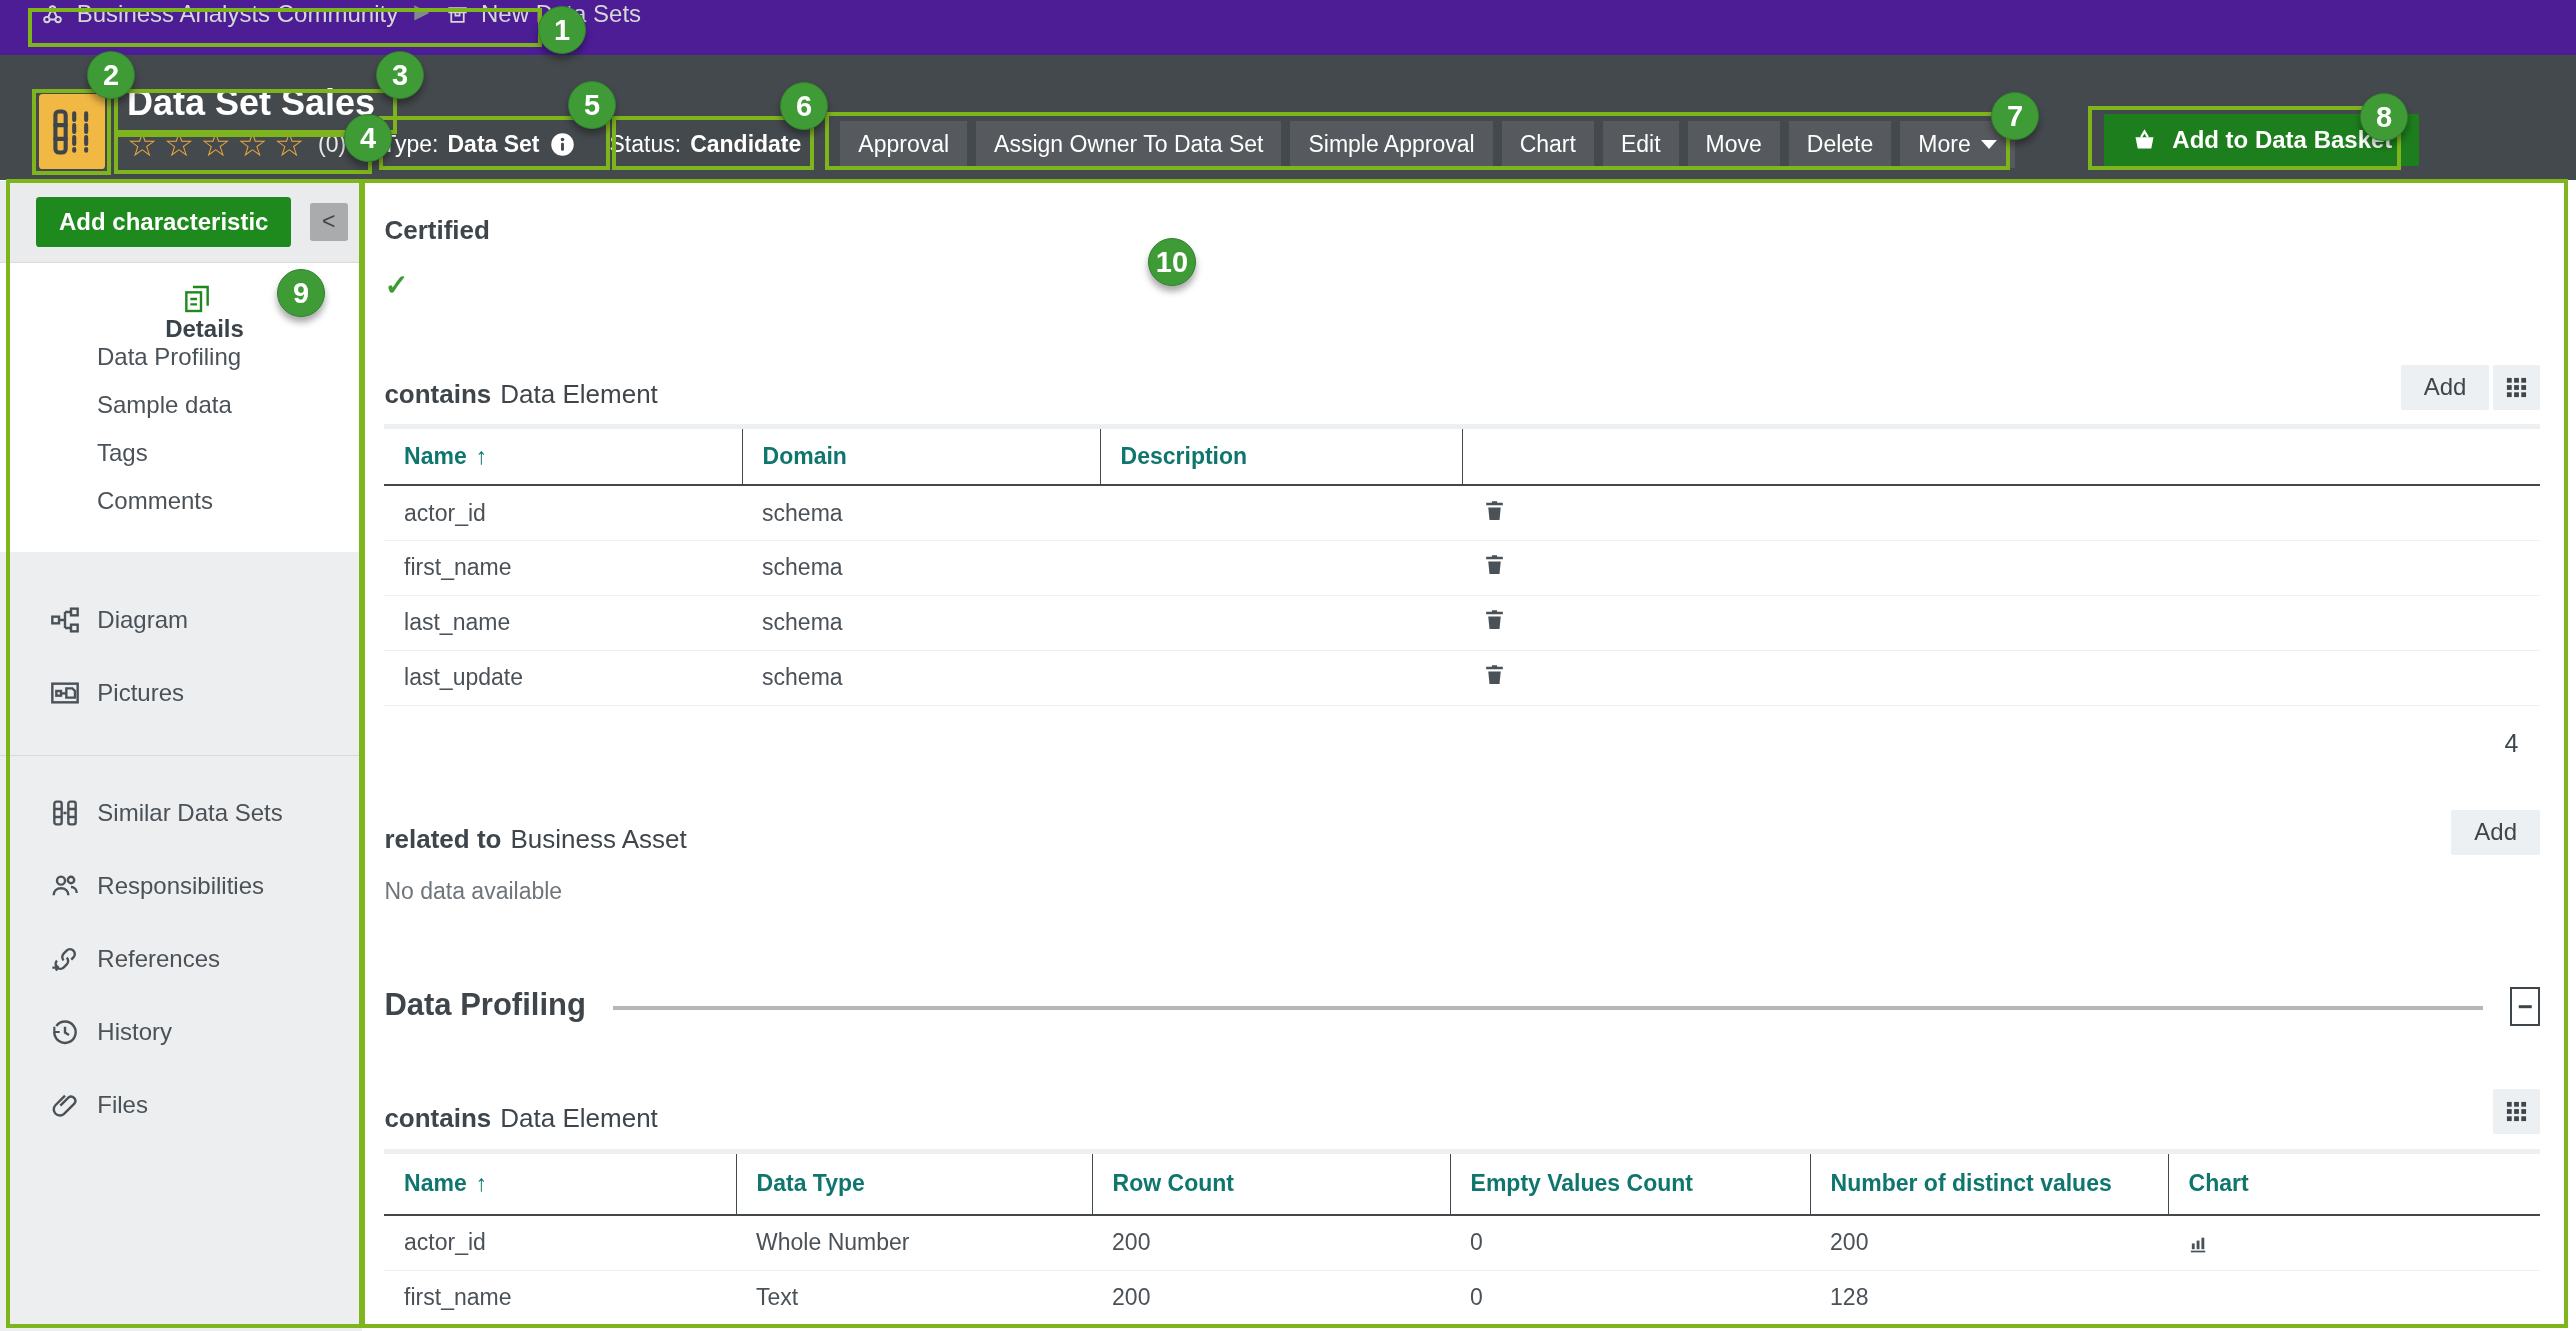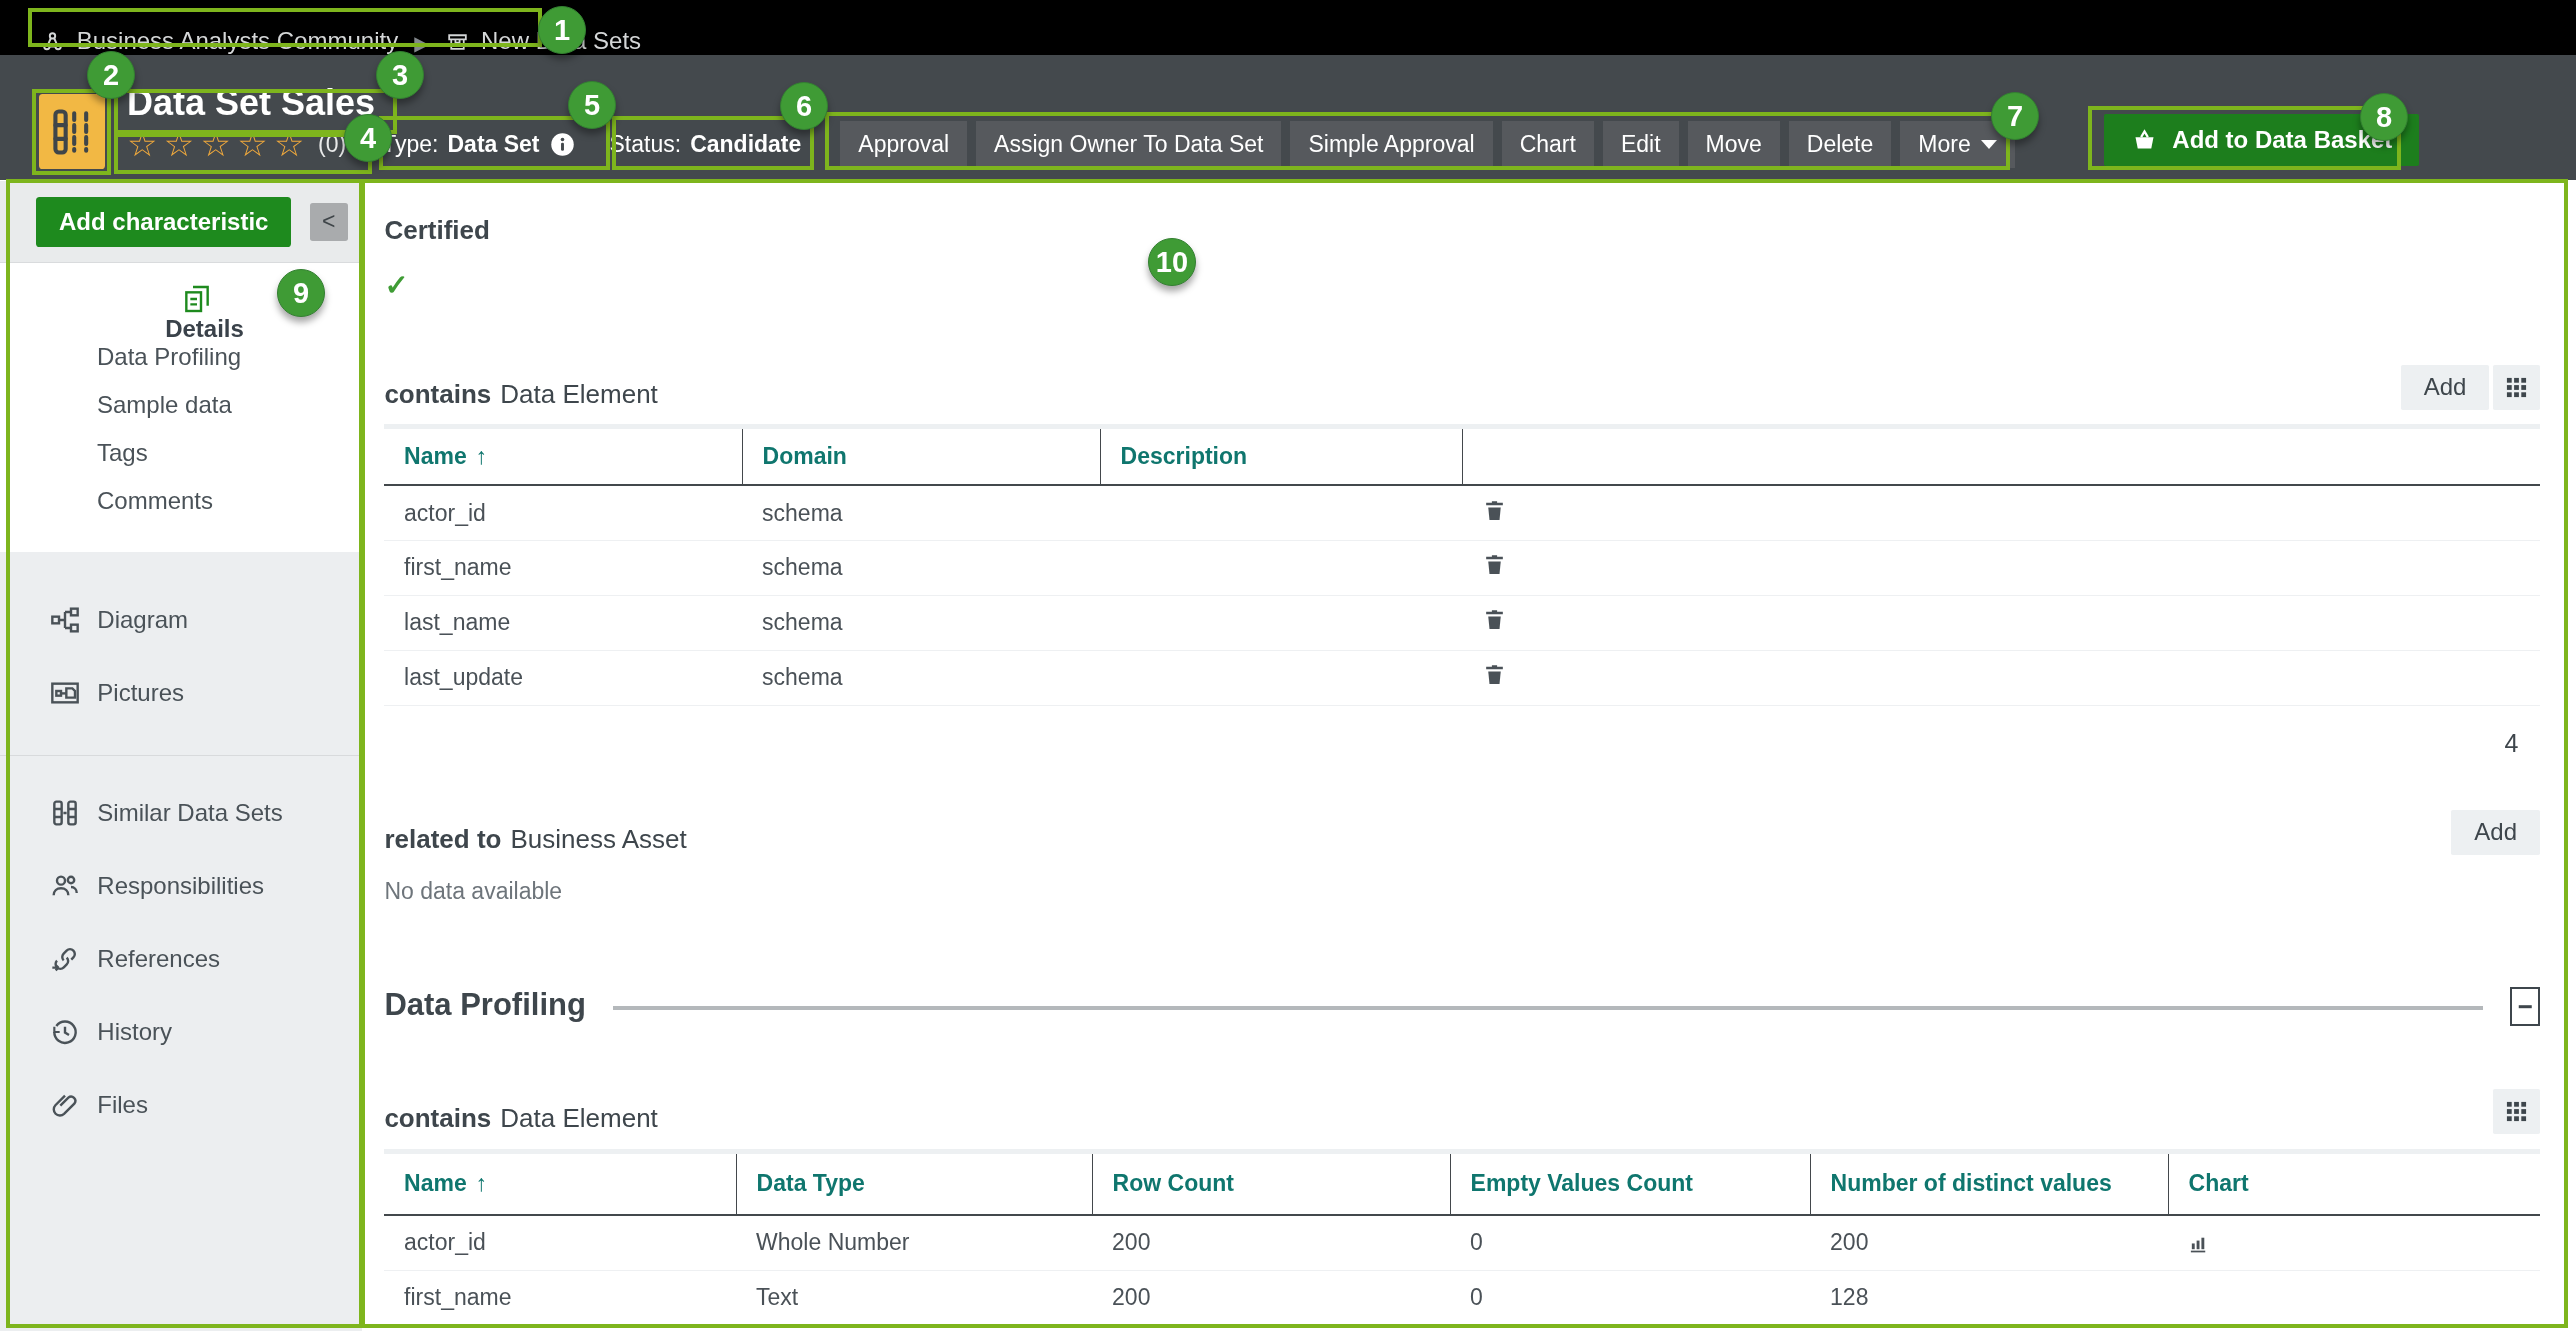--- a/index.html
+++ b/index.html
@@ -2,21 +2,21 @@
 <html style="font-size:14.3px"><head>
 <meta charset="utf-8">
 <style>
   * { margin:0; padding:0; box-sizing:border-box; }
   html,body { width:2576px; height:1332px; }
   body { font-family:"Liberation Sans", sans-serif; background:#fff; overflow:hidden; }
   .app { position:relative; width:2576px; height:1332px; background:#fff; overflow:hidden; }
 
   
   .breadcrumb-bar { position:absolute; left:0; top:0; width:2576px; height:55px;
-    background:#000000; display:flex; align-items:flex-end; padding-left:39px;
+    background:#4c1d95; display:flex; align-items:flex-start; padding-left:39px;
     color:#d4d6d7; font-size:24px; }
   .crumb { display:flex; align-items:center; gap:10.7px; }
   .crumb svg { display:block; }
   .crumb-sep { margin:0 16px; color:#83888c; font-size:19.7px; }
 
   .header { position:absolute; left:0; top:55px; width:2576px; height:125px; background:#44494d; }
   .asset-icon { position:absolute; left:39px; top:39px; width:66px; height:75px;
     background:#f2b844; border-radius:3.6px; display:flex; align-items:center; justify-content:center; }
   .page-title { position:absolute; left:127px; top:27px; color:#fff; font-size:36px; font-weight:bold; }
   .header-row2 { position:absolute; left:127px; top:64px; height:50px; display:flex; align-items:center; color:#fff; font-size:23px; }

